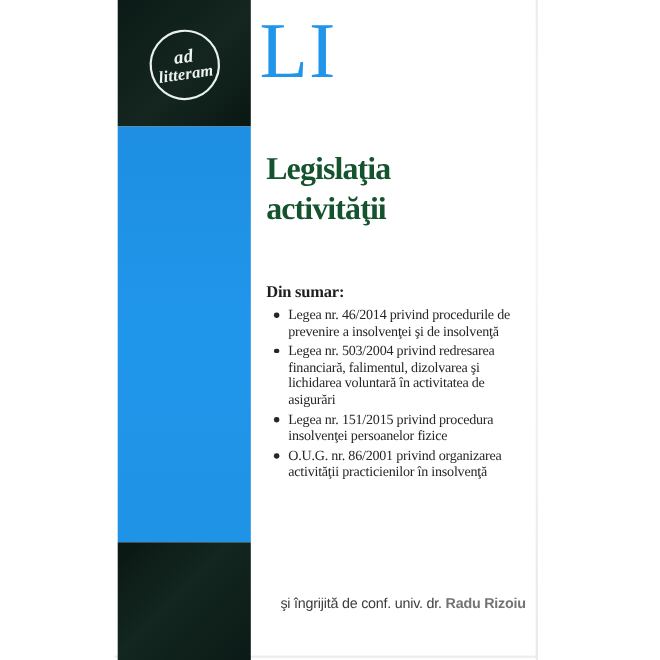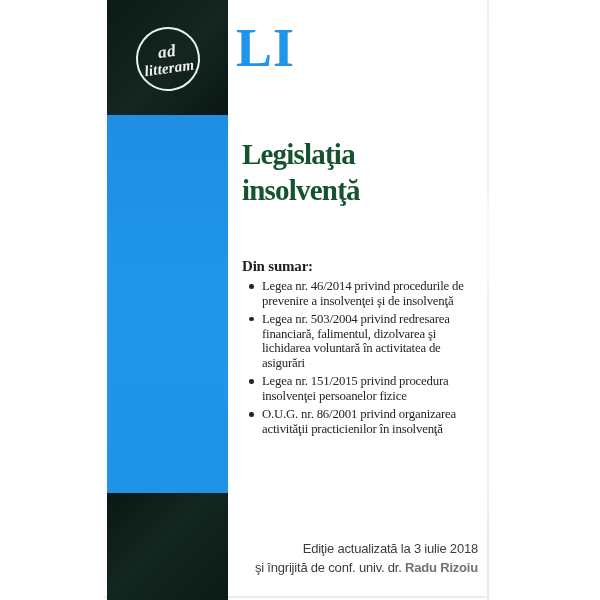--- a/index.html
+++ b/index.html
@@ -49,23 +49,23 @@
     font-family: "Liberation Serif", serif; font-style: italic; font-weight: bold;
     font-size: 17px; line-height: 17px; letter-spacing: 0.5px;
   }
   .ad-word2 {
     font-family: "Liberation Serif", serif; font-style: italic; font-weight: bold;
     font-size: 15px; line-height: 16px; letter-spacing: 0.2px; white-space: nowrap;
   }
 
   
   .series-code {
-    position: absolute; left: 236px; top: 21px;
-    font-family: "Liberation Serif", serif; font-weight: bold;
-    font-size: 54px; line-height: 1; letter-spacing: 1px;
+    position: absolute; left: 236px; top: 10px;
+    font-family: "Liberation Serif", serif; font-weight: normal;
+    font-size: 72px; line-height: 1; letter-spacing: 1px;
     color: #2095e9;
   }
   .book-title {
     position: absolute; left: 242px; top: 136px;
     font-family: "Liberation Serif", serif; font-weight: bold;
     font-size: 29px; line-height: 36px; letter-spacing: -0.8px;
     color: #14532d;
   }
   .summary-heading {
     position: absolute; left: 242px; top: 258px;
@@ -113,30 +113,29 @@
     <div class="spine-bottom">
       
       
     </div>
   </div>
 
   <div class="series-code">LI</div>
 
   <div class="book-title">
     <div>Legislaţia</div>
-    <div>insolvenţă</div>
+    <div>activităţii</div>
   </div>
 
   <div class="summary-heading">Din sumar:</div>
 
   <ul class="summary-list">
     <li>Legea nr. 46/2014 privind procedurile de prevenire a insolvenţei şi de insolvenţă</li>
     <li>Legea nr. 503/2004 privind redresarea financiară, falimentul, dizolvarea şi lichidarea voluntară în activitatea de asigurări</li>
     <li>Legea nr. 151/2015 privind procedura insolvenţei persoanelor fizice</li>
     <li>O.U.G. nr. 86/2001 privind organizarea activităţii practicienilor în insolvenţă</li>
   </ul>
 
   <div class="edition-note">
-    <div>Ediţie actualizată la 3 iulie 2018</div>
     <div><span>şi îngrijită de conf. univ. dr. </span><b>Radu Rizoiu</b></div>
   </div>
 
 </div>
 
 </body></html>

